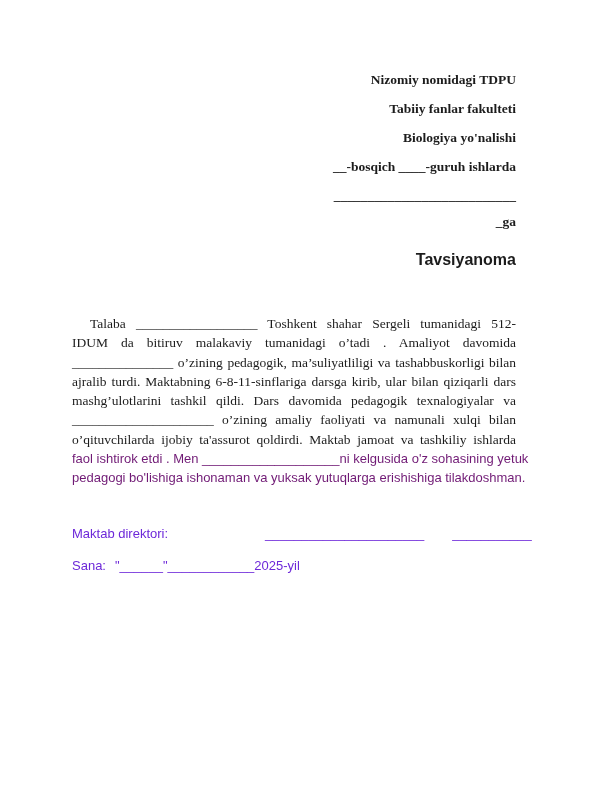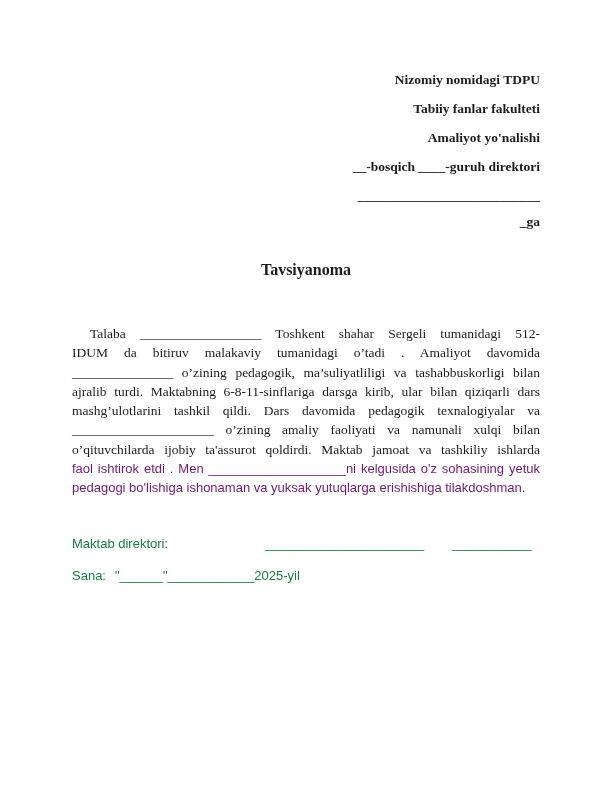--- a/index.html
+++ b/index.html
@@ -2,41 +2,41 @@
 <html><head>
 <meta charset="utf-8">
 <style>
   html, body { margin: 0; padding: 0; background: #ffffff; }
   .page {
     position: relative;
     width: 612px;
     height: 792px;
     box-sizing: border-box;
     background: #ffffff;
-    padding: 65px 72px 0 72px;
+    padding: 65px 96px 0 72px;
     overflow: hidden;
     font-family: "Liberation Serif", "DejaVu Serif", serif;
     color: #1c1c1c;
   }
   
   .letterhead {
     text-align: right;
     font-weight: bold;
     font-size: 13.5px;
   }
   .lh-line { line-height: 29px; white-space: nowrap; }
   .lh-ga   { line-height: 23px; }
   
   .doc-title {
-    margin: 27px 0 0 0;
-    text-align: center;
+    margin: 17px 0 0 0;
+    text-align: right;
     font-size: 16px;
     font-weight: bold;
     line-height: 19px;
-    font-family: Liberation Serif, serif;
+    font-family: Liberation Sans, sans-serif;
   }
   
   .body-text { margin-top: 45px; font-size: 13.5px; }
   .bl {
     line-height: 19.3px;
     text-align: justify;
     text-align-last: justify;
     white-space: nowrap;
     font-family: "Liberation Serif", "DejaVu Serif", serif;
   }
@@ -44,39 +44,39 @@
     font-family: "Liberation Sans", "DejaVu Sans", sans-serif;
     font-size: 13px;
     color: #701a75;
   }
   .bl.lastline { text-align: center; text-align-last: left; }
   .bl.indent { text-indent: 18px; }
   
   .footer {
     font-family: "Liberation Sans", "DejaVu Sans", sans-serif;
     font-size: 13px;
-    color: #15803d;
+    color: #6d28d9;
   }
   .f-row { line-height: 19px; white-space: nowrap; }
   .f-row.director { margin-top: 36px; }
   .f-row.date { margin-top: 13px; }
   .blank-long  { margin-left: 97px; }
   .blank-short { margin-left: 28px; }
   .date-value  { margin-left: 9px; }
 </style>
 </head>
 <body>
 
 <div class="page">
 
   <div class="letterhead">
     <div class="lh-line">Nizomiy nomidagi TDPU</div>
     <div class="lh-line">Tabiiy fanlar fakulteti</div>
-    <div class="lh-line">Amaliyot yo'nalishi</div>
-    <div class="lh-line">__-bosqich ____-guruh direktori</div>
+    <div class="lh-line">Biologiya yo'nalishi</div>
+    <div class="lh-line">__-bosqich ____-guruh ishlarda</div>
     <div class="lh-line">___________________________</div>
     <div class="lh-line lh-ga">_ga</div>
   </div>
 
   <h1 class="doc-title">Tavsiyanoma</h1>
 
   <div class="body-text">
     <div class="bl indent">Talaba __________________ Toshkent shahar Sergeli tumanidagi 512-</div>
     <div class="bl">IDUM da bitiruv malakaviy tumanidagi o’tadi . Amaliyot davomida</div>
     <div class="bl">_______________ o’zining pedagogik, ma’suliyatliligi va tashabbuskorligi bilan</div>

